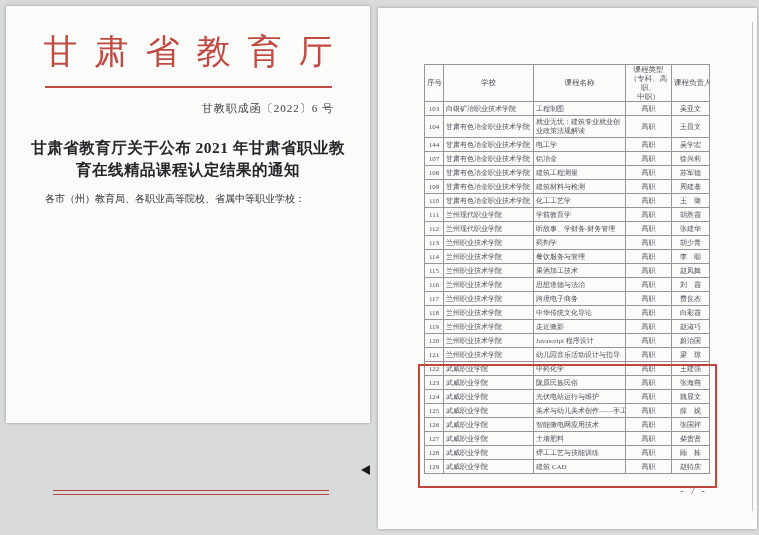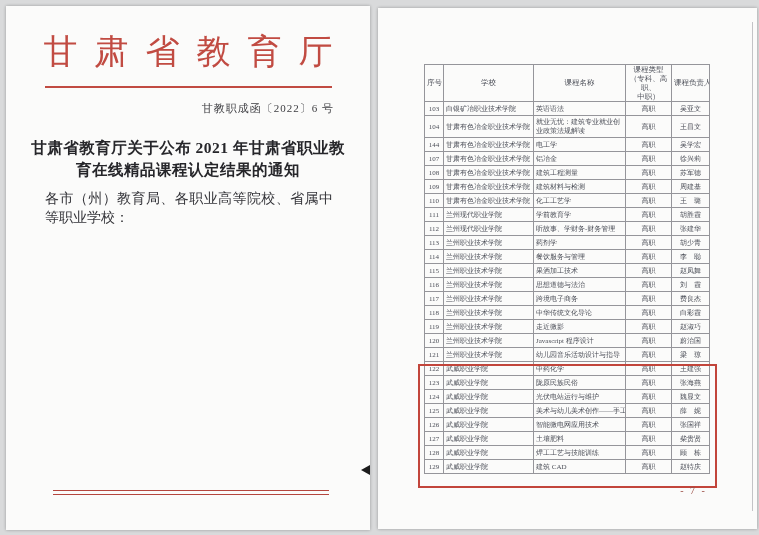--- a/index.html
+++ b/index.html
@@ -6,36 +6,36 @@
   body {
     width:759px; height:535px; position:relative; overflow:hidden;
     background:#d9dadb;
     font-family:"Liberation Serif","DejaVu Serif",serif;
   }
   .page {
     position:absolute; background:#fbfbfa;
     box-shadow:0 0 3px rgba(0,0,0,.3);
   }
   
-  #left-page { left:6px; top:6px; width:364px; height:524px; }
+  #left-page { left:6px; top:6px; width:364px; height:417px; }
   .agency {
     margin:26px 0 0 17px; text-align:center; white-space:nowrap;
     color:#c14b42; font-size:34px; line-height:40px; letter-spacing:17px;
   }
   .agency-rule { margin:14px auto 0; width:287px; height:2px; background:#c14b42; }
   .doc-no {
     margin-top:13px; text-align:right; padding-right:36px;
     font-size:11px; letter-spacing:1px; color:#3c3c40;
   }
   .notice-title {
     margin-top:21px; text-align:center; font-weight:bold;
     font-size:15.5px; line-height:22px; color:#26262a; letter-spacing:.5px;
   }
   .notice-body {
-    margin:8px 37px 12px 39px; font-size:14px; line-height:19px;
+    margin:8px 37px 12px 39px; font-size:10px; line-height:19px;
     text-align:justify; color:#333338;
   }
   .notice-body p { margin:0; }
   .notice-body p.para { text-indent:2em; }
   .bottom-rule {
     position:absolute; left:47px; top:484px; width:276px; height:3px;
     border-top:1px solid #b4463e; border-bottom:1px solid #b4463e;
   }
   .cursor {
     position:absolute; right:0; top:459px; width:0; height:0;
@@ -114,21 +114,21 @@
         <th class="c-type">课程类型
 （专科、高职、
 中职）</th>
         <th class="c-leader">课程负责人</th>
       </tr>
     </thead>
     <tbody>
       <tr>
           <td class="c-no">103</td>
           <td class="c-school">白银矿冶职业技术学院</td>
-          <td class="c-course">英语语法</td>
+          <td class="c-course">工程制图</td>
           <td class="c-type">高职</td>
           <td class="c-leader">吴亚文</td>
         </tr>
         <tr class="tall">
           <td class="c-no">104</td>
           <td class="c-school">甘肃有色冶金职业技术学院</td>
           <td class="c-course">就业无忧：建筑专业就业创业政策法规解读</td>
           <td class="c-type">高职</td>
           <td class="c-leader">王昌文</td>
         </tr>

